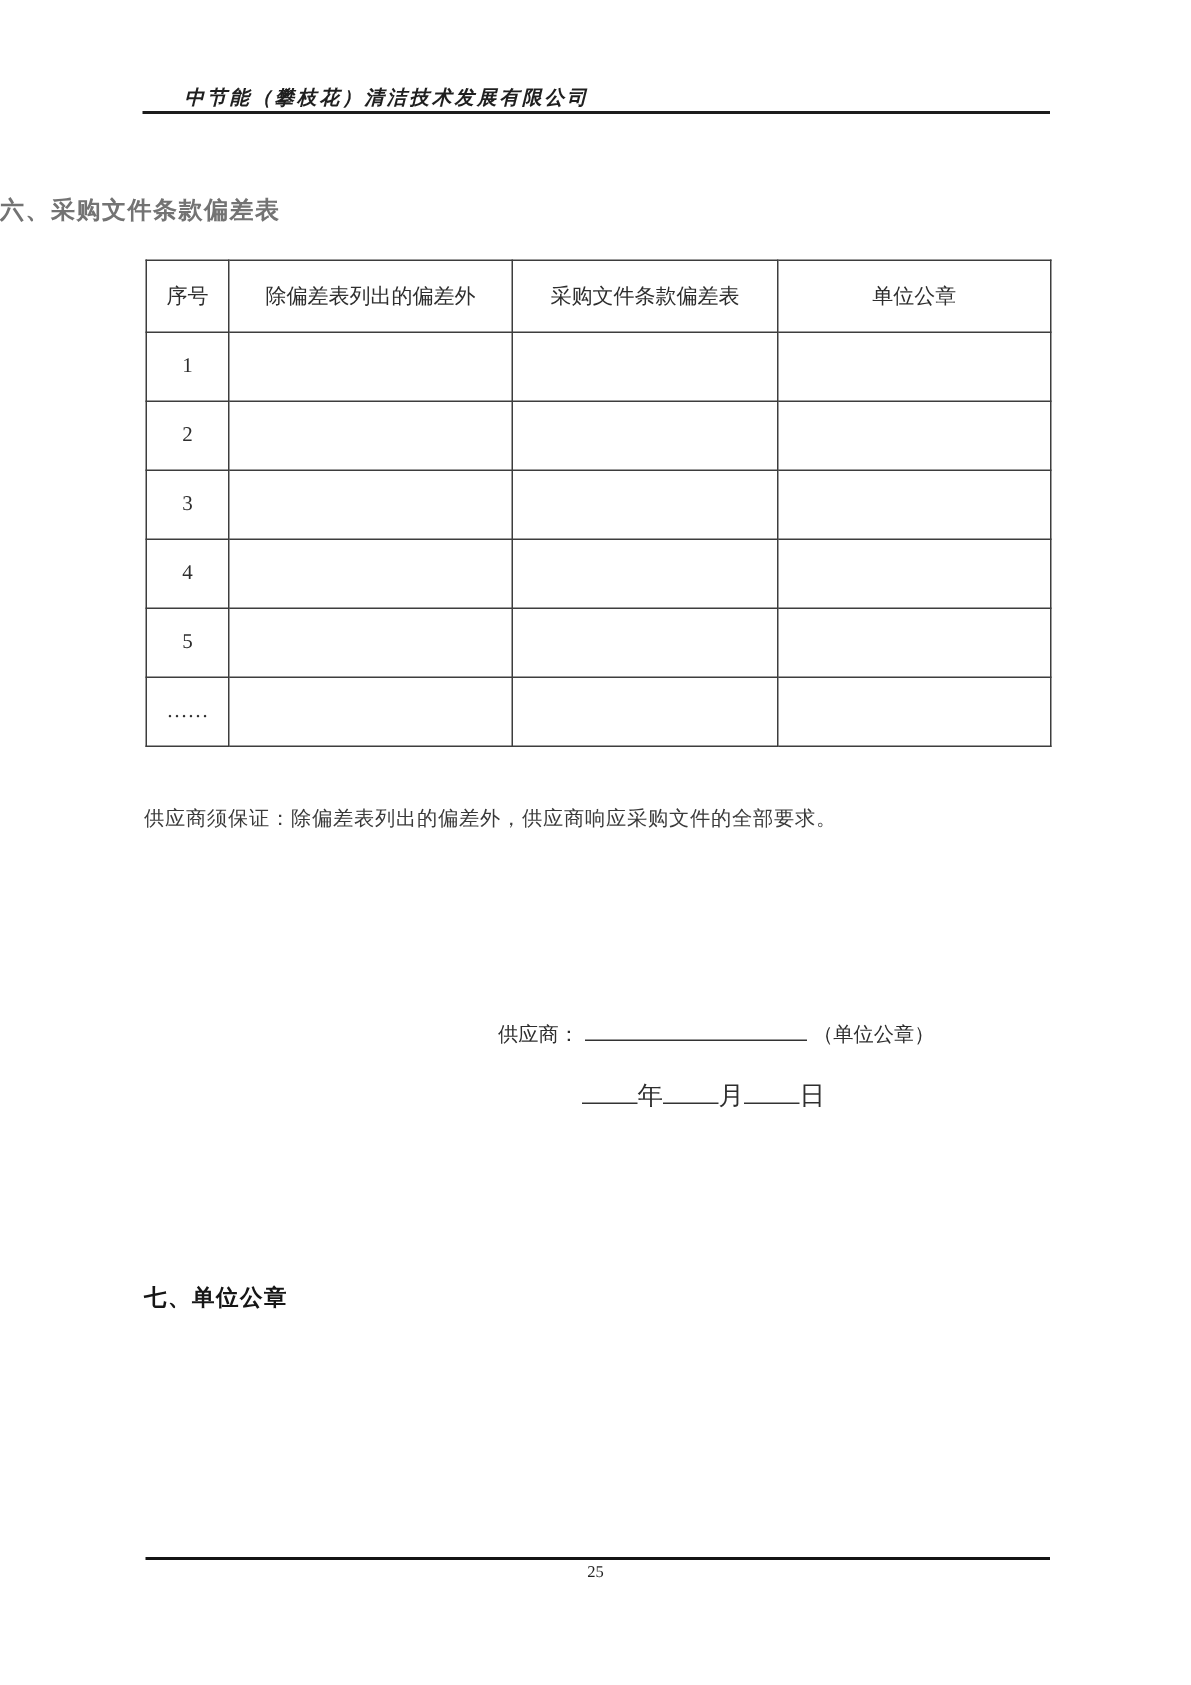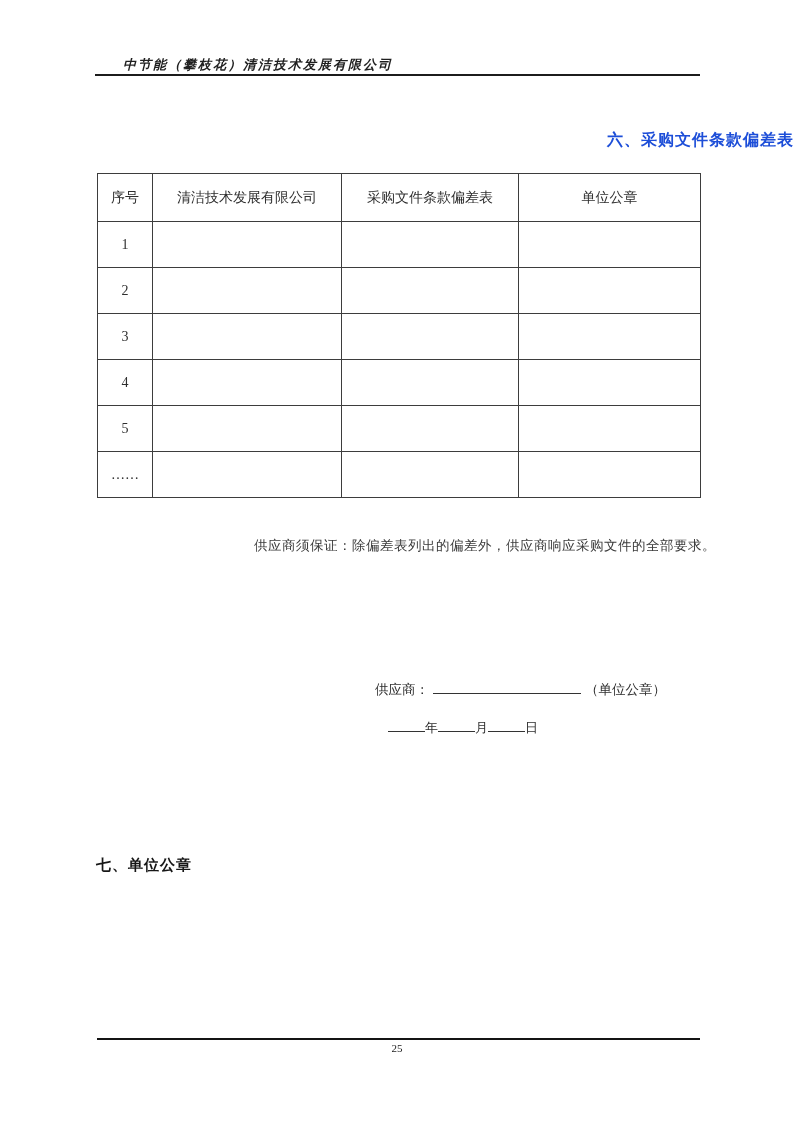--- a/index.html
+++ b/index.html
@@ -33,25 +33,25 @@
     width: 605px;
     height: 2px;
     background: #1c1c1c;
   }
   
   .doc-title {
     position: absolute;
     left: 0;
     top: 130px;
     width: 100%;
-    text-align: right;
+    text-align: left;
     font-size: 16px;
     font-weight: bold;
     letter-spacing: 1px;
-    color: #1d4ed8;
+    color: #737373;
   }
   
   .deviation-table {
     position: absolute;
     left: 97px;
     top: 173px;
     width: 603px;
     border-collapse: collapse;
     table-layout: fixed;
   }
@@ -72,37 +72,35 @@
   .deviation-table tr.row  { height: 46px; }
   
   .guarantee {
     position: absolute;
     left: 96px;
     top: 537px;
     width: 620px;
     font-size: 13.5px;
     color: #3a3a3a;
     letter-spacing: 0.5px;
-    text-align: right;
   }
   
   .sig-line1 {
     position: absolute;
     left: 332px;
     top: 681px;
     font-size: 13.5px;
     color: #2e2e2e;
     white-space: nowrap;
-    margin-left: 43px;
   }
   .sig-line2 {
     position: absolute;
     left: 388px;
     top: 719px;
-    font-size: 13px;
+    font-size: 17px;
     color: #2e2e2e;
     white-space: nowrap;
   }
   .blank-line {
     display: inline-block;
     border-bottom: 1.3px solid #333;
     height: 0.95em;
     vertical-align: baseline;
   }
   .blank-supplier { width: 148px; margin: 0 4px; }
@@ -158,21 +156,21 @@
   <table class="deviation-table">
     <colgroup>
       <col class="c-no">
         <col class="c-purch">
         <col class="c-resp">
         <col class="c-dev">
     </colgroup>
     <tbody>
       <tr class="hdr">
         <th>序号</th>
-        <th>清洁技术发展有限公司</th>
+        <th>除偏差表列出的偏差外</th>
         <th>采购文件条款偏差表</th>
         <th>单位公章</th>
       </tr>
       <tr class="row">
         <td>1</td>
         <td></td>
         <td></td>
         <td></td>
       </tr>
       <tr class="row">

